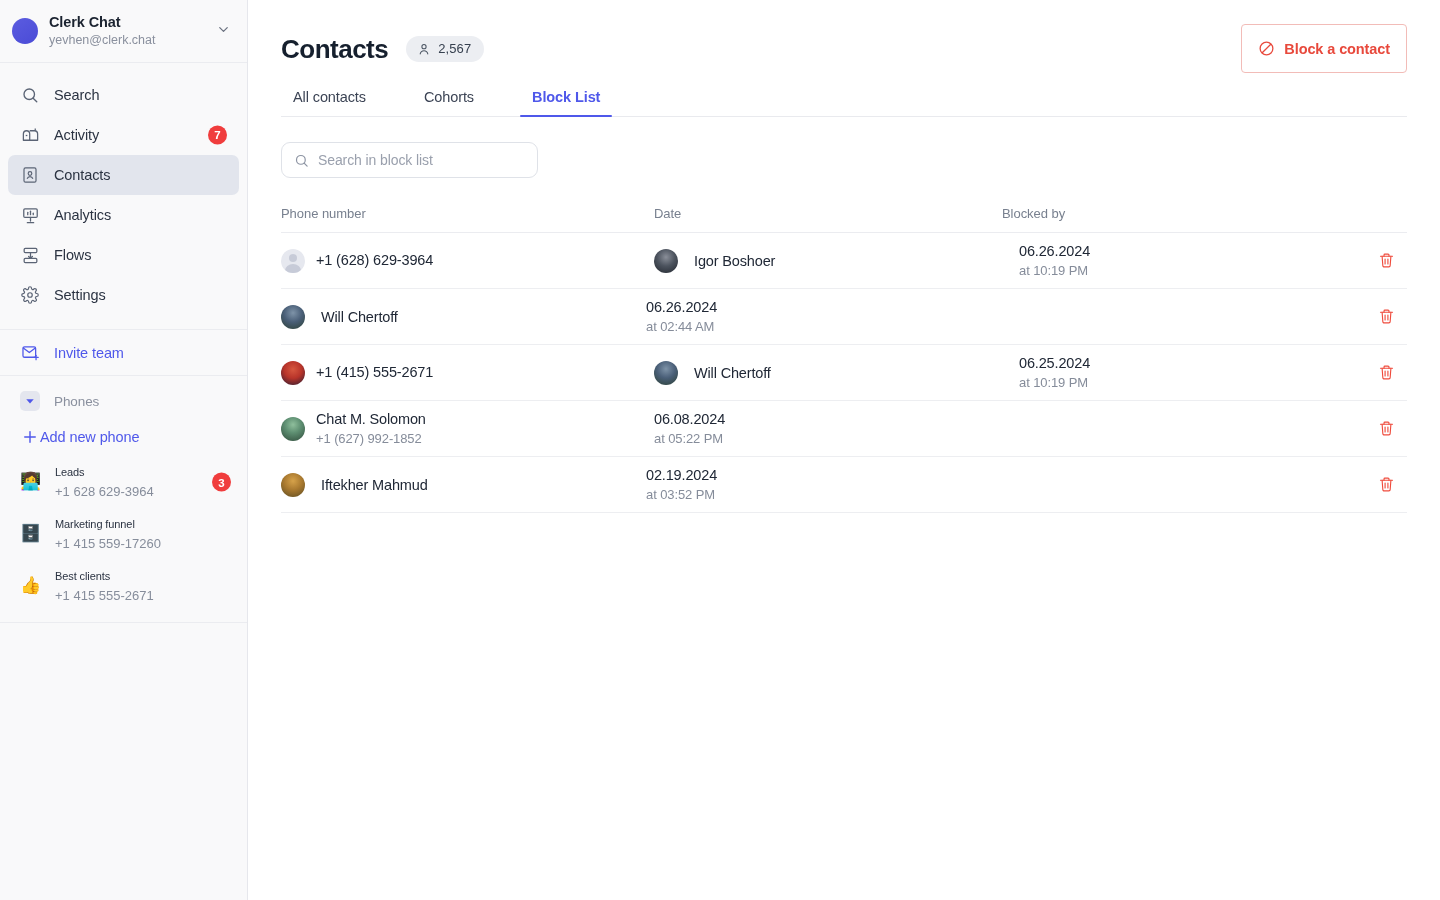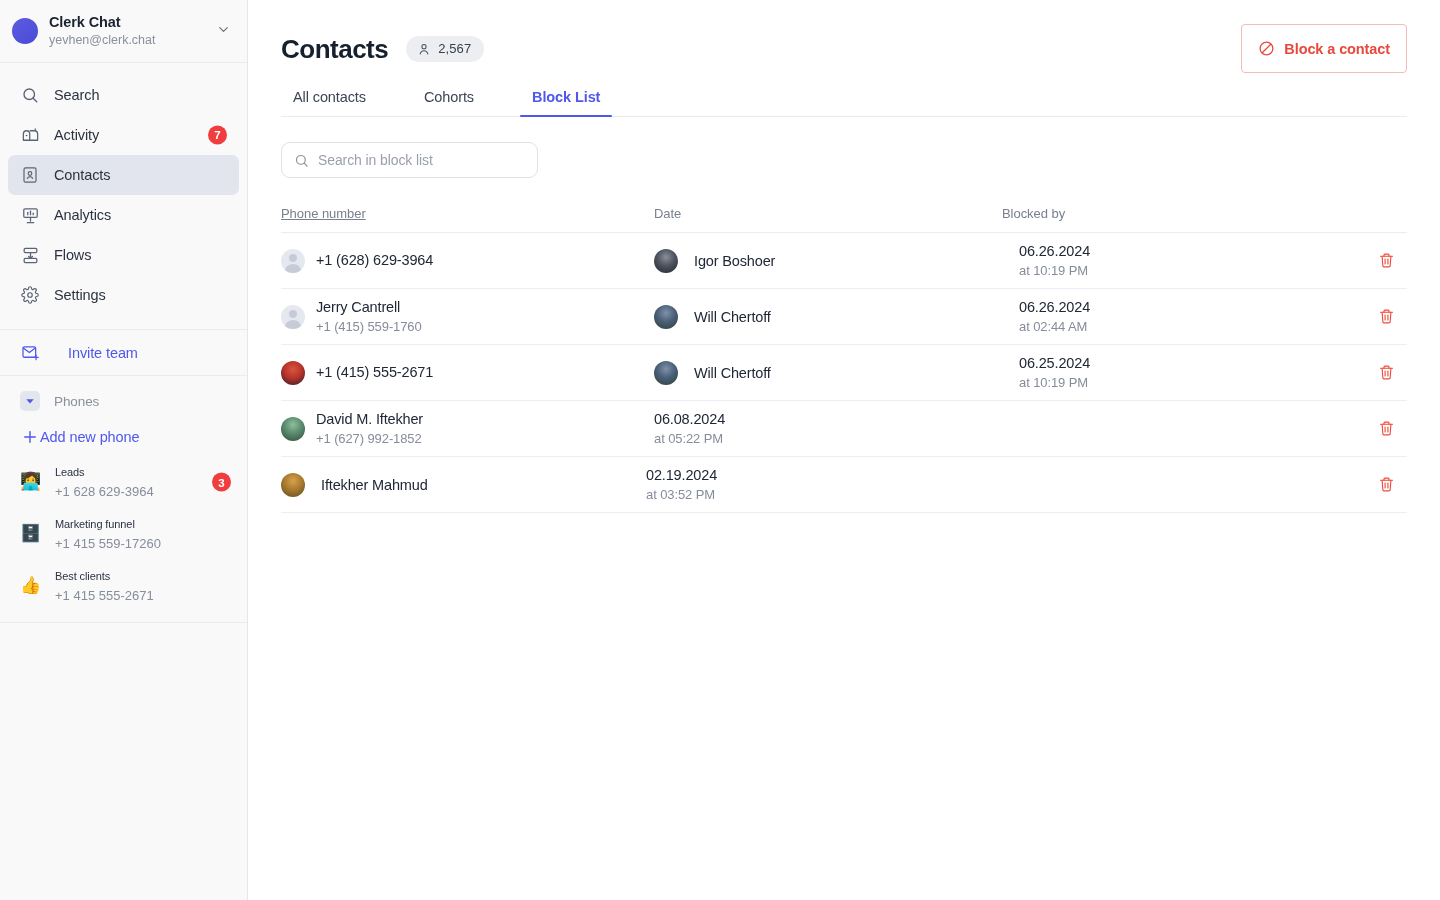--- a/index.html
+++ b/index.html
@@ -61,21 +61,21 @@
     position: absolute; right: 12px; top: 50%; transform: translateY(-50%);
     min-width: 19px; height: 19px; padding: 0 5px; border-radius: 10px;
     background: #f03d3d; color: #fff; font-size: 11.5px; font-weight: 700;
     display: flex; align-items: center; justify-content: center;
     line-height: 1;
   }
 
   .divider { height: 1px; background: #ebecf0; margin: 8px 0 0 0; }
 
   .invite-row {
-    height: 46px; display: flex; align-items: center; gap: 28px;
+    height: 46px; display: flex; align-items: center; gap: 14px;
     padding: 0 20px; cursor: pointer;
     border-bottom: 1px solid #ebecf0;
     margin-top: 0;
   }
   .invite-ico { width: 20px; height: 20px; flex:0 0 20px; color: #4f58ea; display:flex; align-items:center; justify-content:center; }
   .invite-label { font-size: 14.5px; color: #4f58ea; letter-spacing: -0.1px; }
 
   .phones-section { padding: 8px 0 10px 0; }
   .phones-head {
     height: 34px; display: flex; align-items: center; gap: 14px;
@@ -164,21 +164,21 @@
     color: #2b3342; width: 100%; letter-spacing: -0.1px;
   }
   .search-box input::placeholder { color: #9aa0ad; }
 
   .table { margin: 28px 33px 0 33px; }
   .thead {
     display: flex; align-items: center; padding-bottom: 11px;
     border-bottom: 1px solid #ebecf0;
   }
   .th { font-size: 13px; color: #78808f; letter-spacing: -0.05px; }
-  .col-phone { flex: 0 0 373px; text-decoration: underline; }
+  .col-phone { flex: 0 0 373px; }
   .col-blocked { flex: 0 0 365px; }
   .col-date { flex: 1 1 auto; }
   .col-act { flex: 0 0 40px; }
 
   .trow {
     display: flex; align-items: center; min-height: 56px;
     border-bottom: 1px solid #edeef1;
   }
   .cell-phone { flex: 0 0 373px; display: flex; align-items: center; gap: 11px; }
   .cell-blocked { flex: 0 0 365px; display: flex; align-items: center; gap: 16px; }
@@ -449,27 +449,20 @@
                 <path d="M8.5 6V4.2A1.2 1.2 0 0 1 9.7 3h4.6a1.2 1.2 0 0 1 1.2 1.2V6"></path>
                 <path d="M5.8 6l1 13.1A1.9 1.9 0 0 0 8.7 21h6.6a1.9 1.9 0 0 0 1.9-1.9L18.2 6"></path>
                 <line x1="10" y1="10" x2="10" y2="17"></line>
                 <line x1="14" y1="10" x2="14" y2="17"></line>
               </svg>
           </span>
         </div>
       </div>
 
       <div class="trow">
-        <div class="cell-phone">
-          <span class="avatar ph"></span>
-          <span>
-            <span class="primary-line" style="display: block;">Jerry Cantrell</span>
-            <span class="secondary-line" style="display: block;">+1 (415) 559-1760</span>
-          </span>
-        </div>
         <div class="cell-blocked">
           <span class="avatar av-d"></span>
           <span class="name-line">Will Chertoff</span>
         </div>
         <div class="cell-date">
           <span class="date-main" style="display: block;">06.26.2024</span>
           <span class="date-sub" style="display: block;">at 02:44 AM</span>
         </div>
         <div class="cell-act">
           <span class="trash">
@@ -509,21 +502,21 @@
                 <line x1="14" y1="10" x2="14" y2="17"></line>
               </svg>
           </span>
         </div>
       </div>
 
       <div class="trow">
         <div class="cell-phone">
           <span class="avatar img av-b"></span>
           <span>
-            <span class="primary-line" style="display: block;">David M. Iftekher</span>
+            <span class="primary-line" style="display: block;">Chat M. Solomon</span>
             <span class="secondary-line" style="display: block;">+1 (627) 992-1852</span>
           </span>
         </div>
         <div class="cell-date">
           <span class="date-main" style="display: block;">06.08.2024</span>
           <span class="date-sub" style="display: block;">at 05:22 PM</span>
         </div>
         <div class="cell-act">
           <span class="trash">
             <svg width="17" height="17" viewBox="0 0 24 24" fill="none" stroke="currentColor" stroke-width="1.6" stroke-linecap="round" stroke-linejoin="round">

